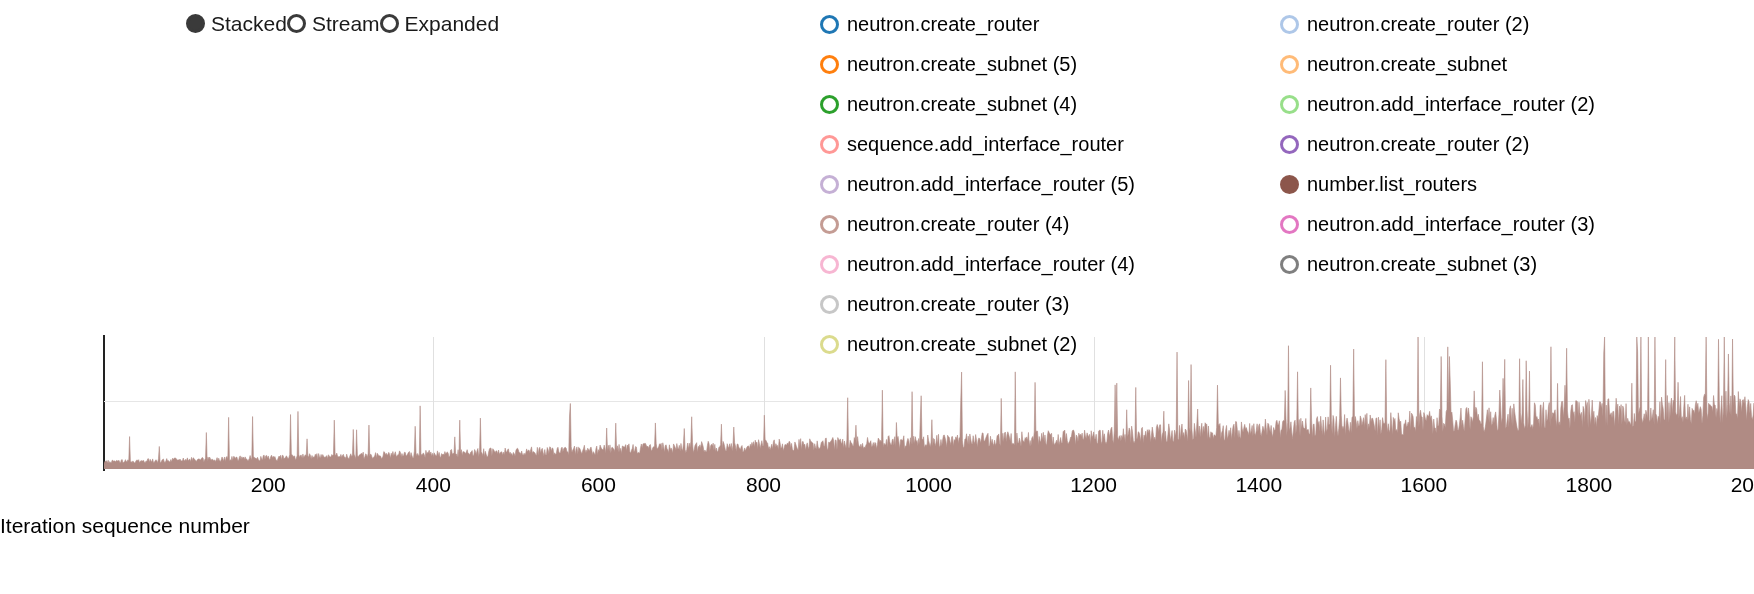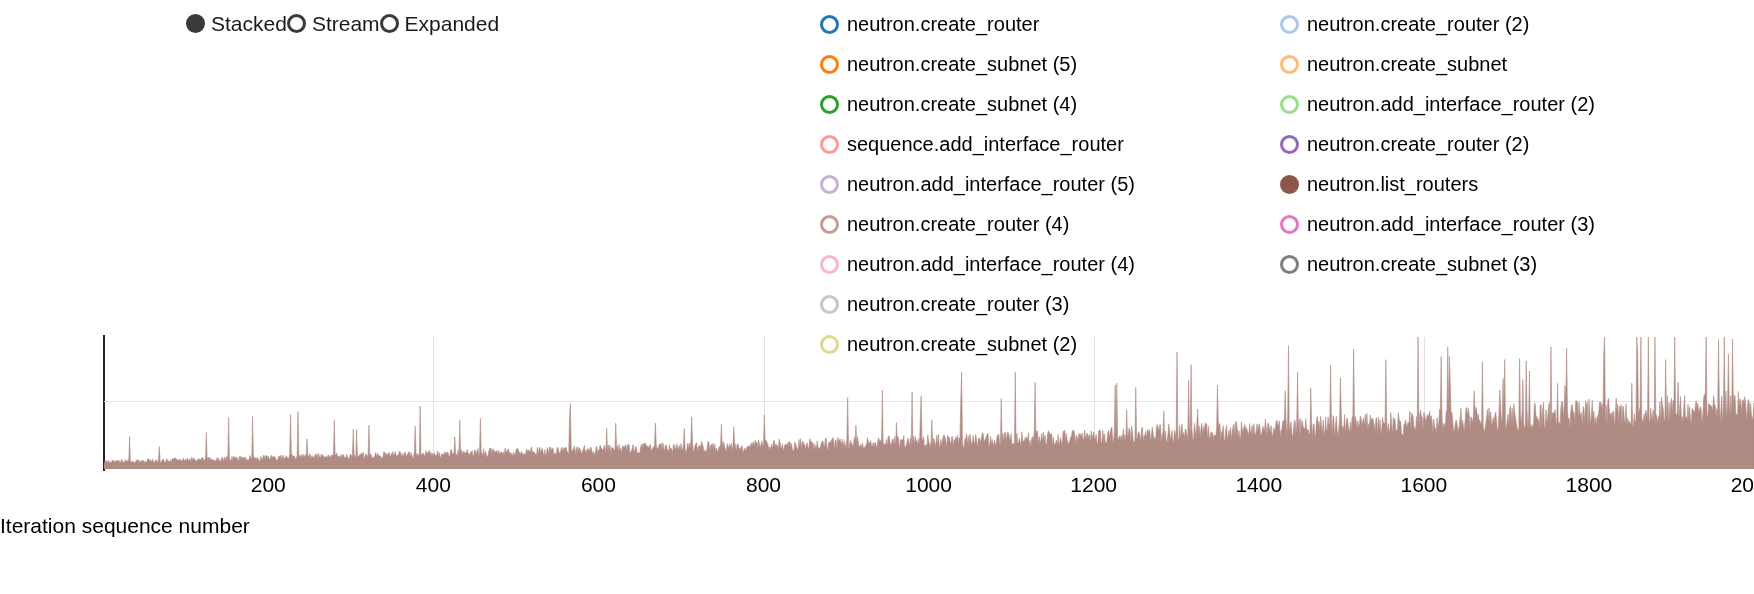--- a/index.html
+++ b/index.html
@@ -240,21 +240,21 @@
       <div class="legend-item">
         <span class="legend-marker" style="border-color: rgb(152, 223, 138);"></span>
         <span class="legend-label">neutron.add_interface_router (2)</span>
       </div>
       <div class="legend-item">
         <span class="legend-marker" style="border-color: rgb(148, 103, 189);"></span>
         <span class="legend-label">neutron.create_router (2)</span>
       </div>
       <div class="legend-item">
         <span class="legend-marker" style="border-color: rgb(140, 86, 75); background: rgb(140, 86, 75);"></span>
-        <span class="legend-label">neutron.list_routers</span>
+        <span class="legend-label">number.list_routers</span>
       </div>
       <div class="legend-item">
         <span class="legend-marker" style="border-color: rgb(227, 119, 194);"></span>
         <span class="legend-label">neutron.add_interface_router (3)</span>
       </div>
       <div class="legend-item">
         <span class="legend-marker" style="border-color: rgb(127, 127, 127);"></span>
         <span class="legend-label">neutron.create_subnet (3)</span>
       </div>
     </div>

